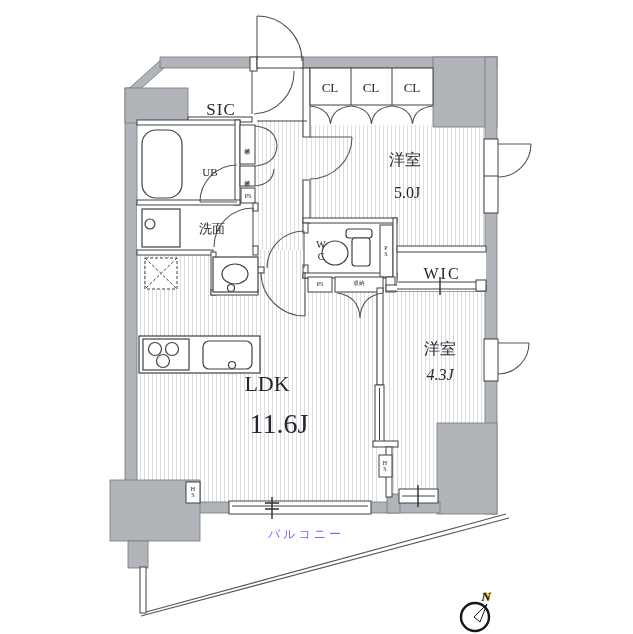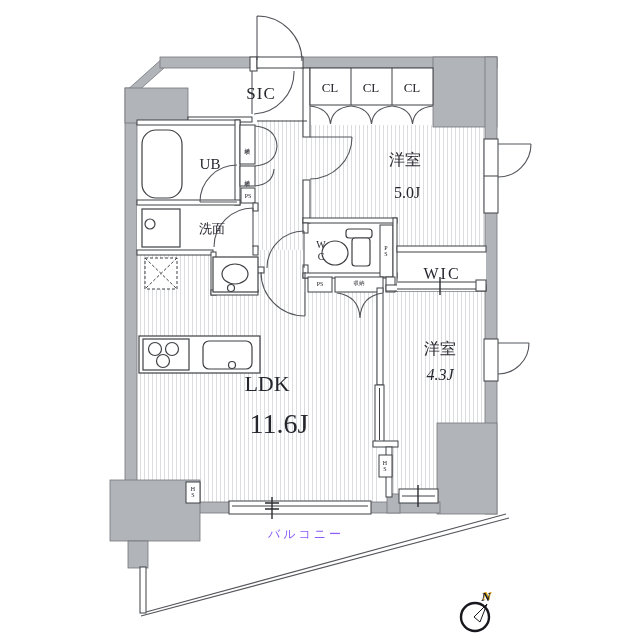--- a/index.html
+++ b/index.html
@@ -160,22 +160,22 @@
       <line x1="146" y1="612" x2="506" y2="514"></line>
     </g>
 
     <g>
       <circle cx="475" cy="617" r="14" fill="none" stroke="#17171d" stroke-width="2.4"></circle>
       <path d="M487,604 L462,629 L474,617 Z" fill="#17171d" stroke="none"></path>
       <path d="M487,604 L474,617 L480,622 Z" fill="none" stroke="#17171d" stroke-width="1"></path>
     </g>
   </svg>
 
-  <div class="lbl serif-big" style="left:221px;top:93px;font-size:17px;margin-left:40px;">SIC</div>
-  <div class="lbl" style="left:210px;top:164px;font-size:15px;">UB</div>
+  <div class="lbl serif-big" style="left:221px;top:109px;font-size:17px;">SIC</div>
+  <div class="lbl" style="left:210px;top:172px;font-size:11px;">UB</div>
   <div class="lbl" style="left:212px;top:228px;font-size:13px;">洗面</div>
   <div class="lbl" style="left:321px;top:245px;font-size:10px;">W</div>
   <div class="lbl" style="left:321px;top:257px;font-size:10px;">C</div>
   <div class="lbl" style="left:330px;top:87px;font-size:13px;">CL</div>
   <div class="lbl" style="left:371px;top:87px;font-size:13px;">CL</div>
   <div class="lbl" style="left:412px;top:87px;font-size:13px;">CL</div>
   <div class="lbl" style="left:405px;top:160px;font-size:16px;">洋室</div>
   <div class="lbl" style="left:407px;top:184px;font-size:16px;margin-top:9px;">5.0J</div>
   <div class="lbl" style="left:442px;top:274px;font-size:16px;letter-spacing:2px;">WIC</div>
   <div class="lbl" style="left:440px;top:349px;font-size:16px;">洋室</div>

